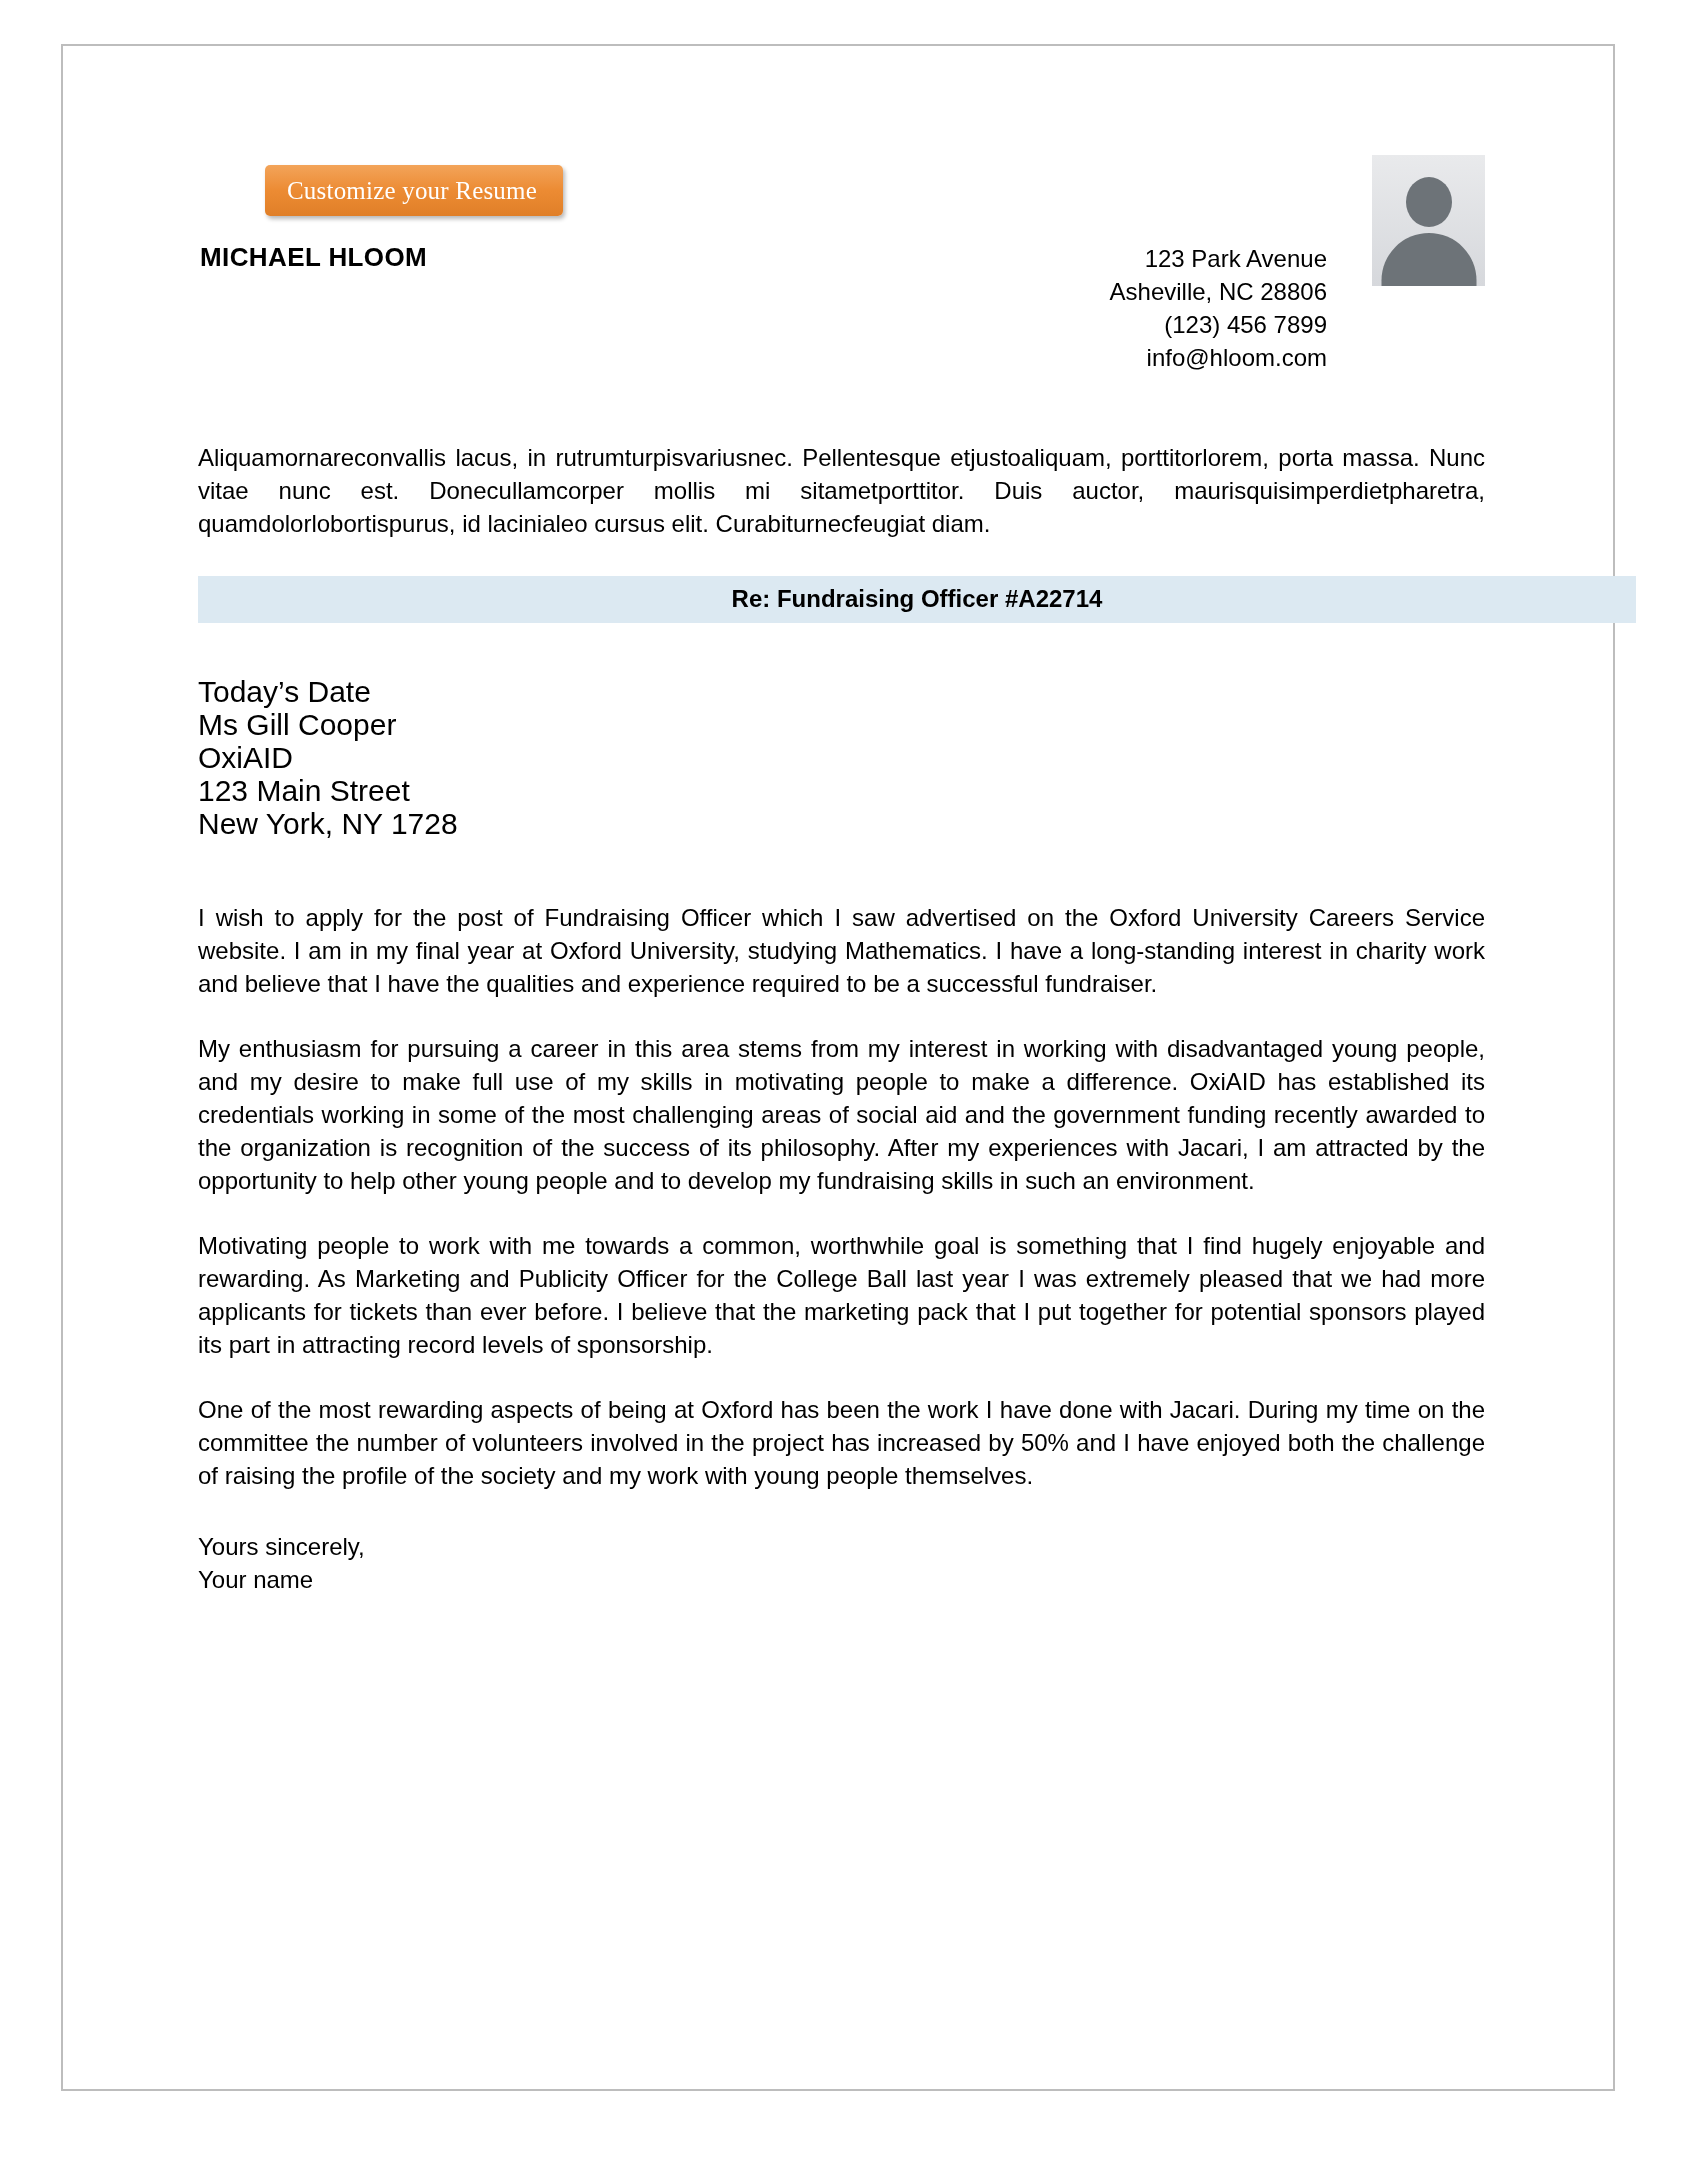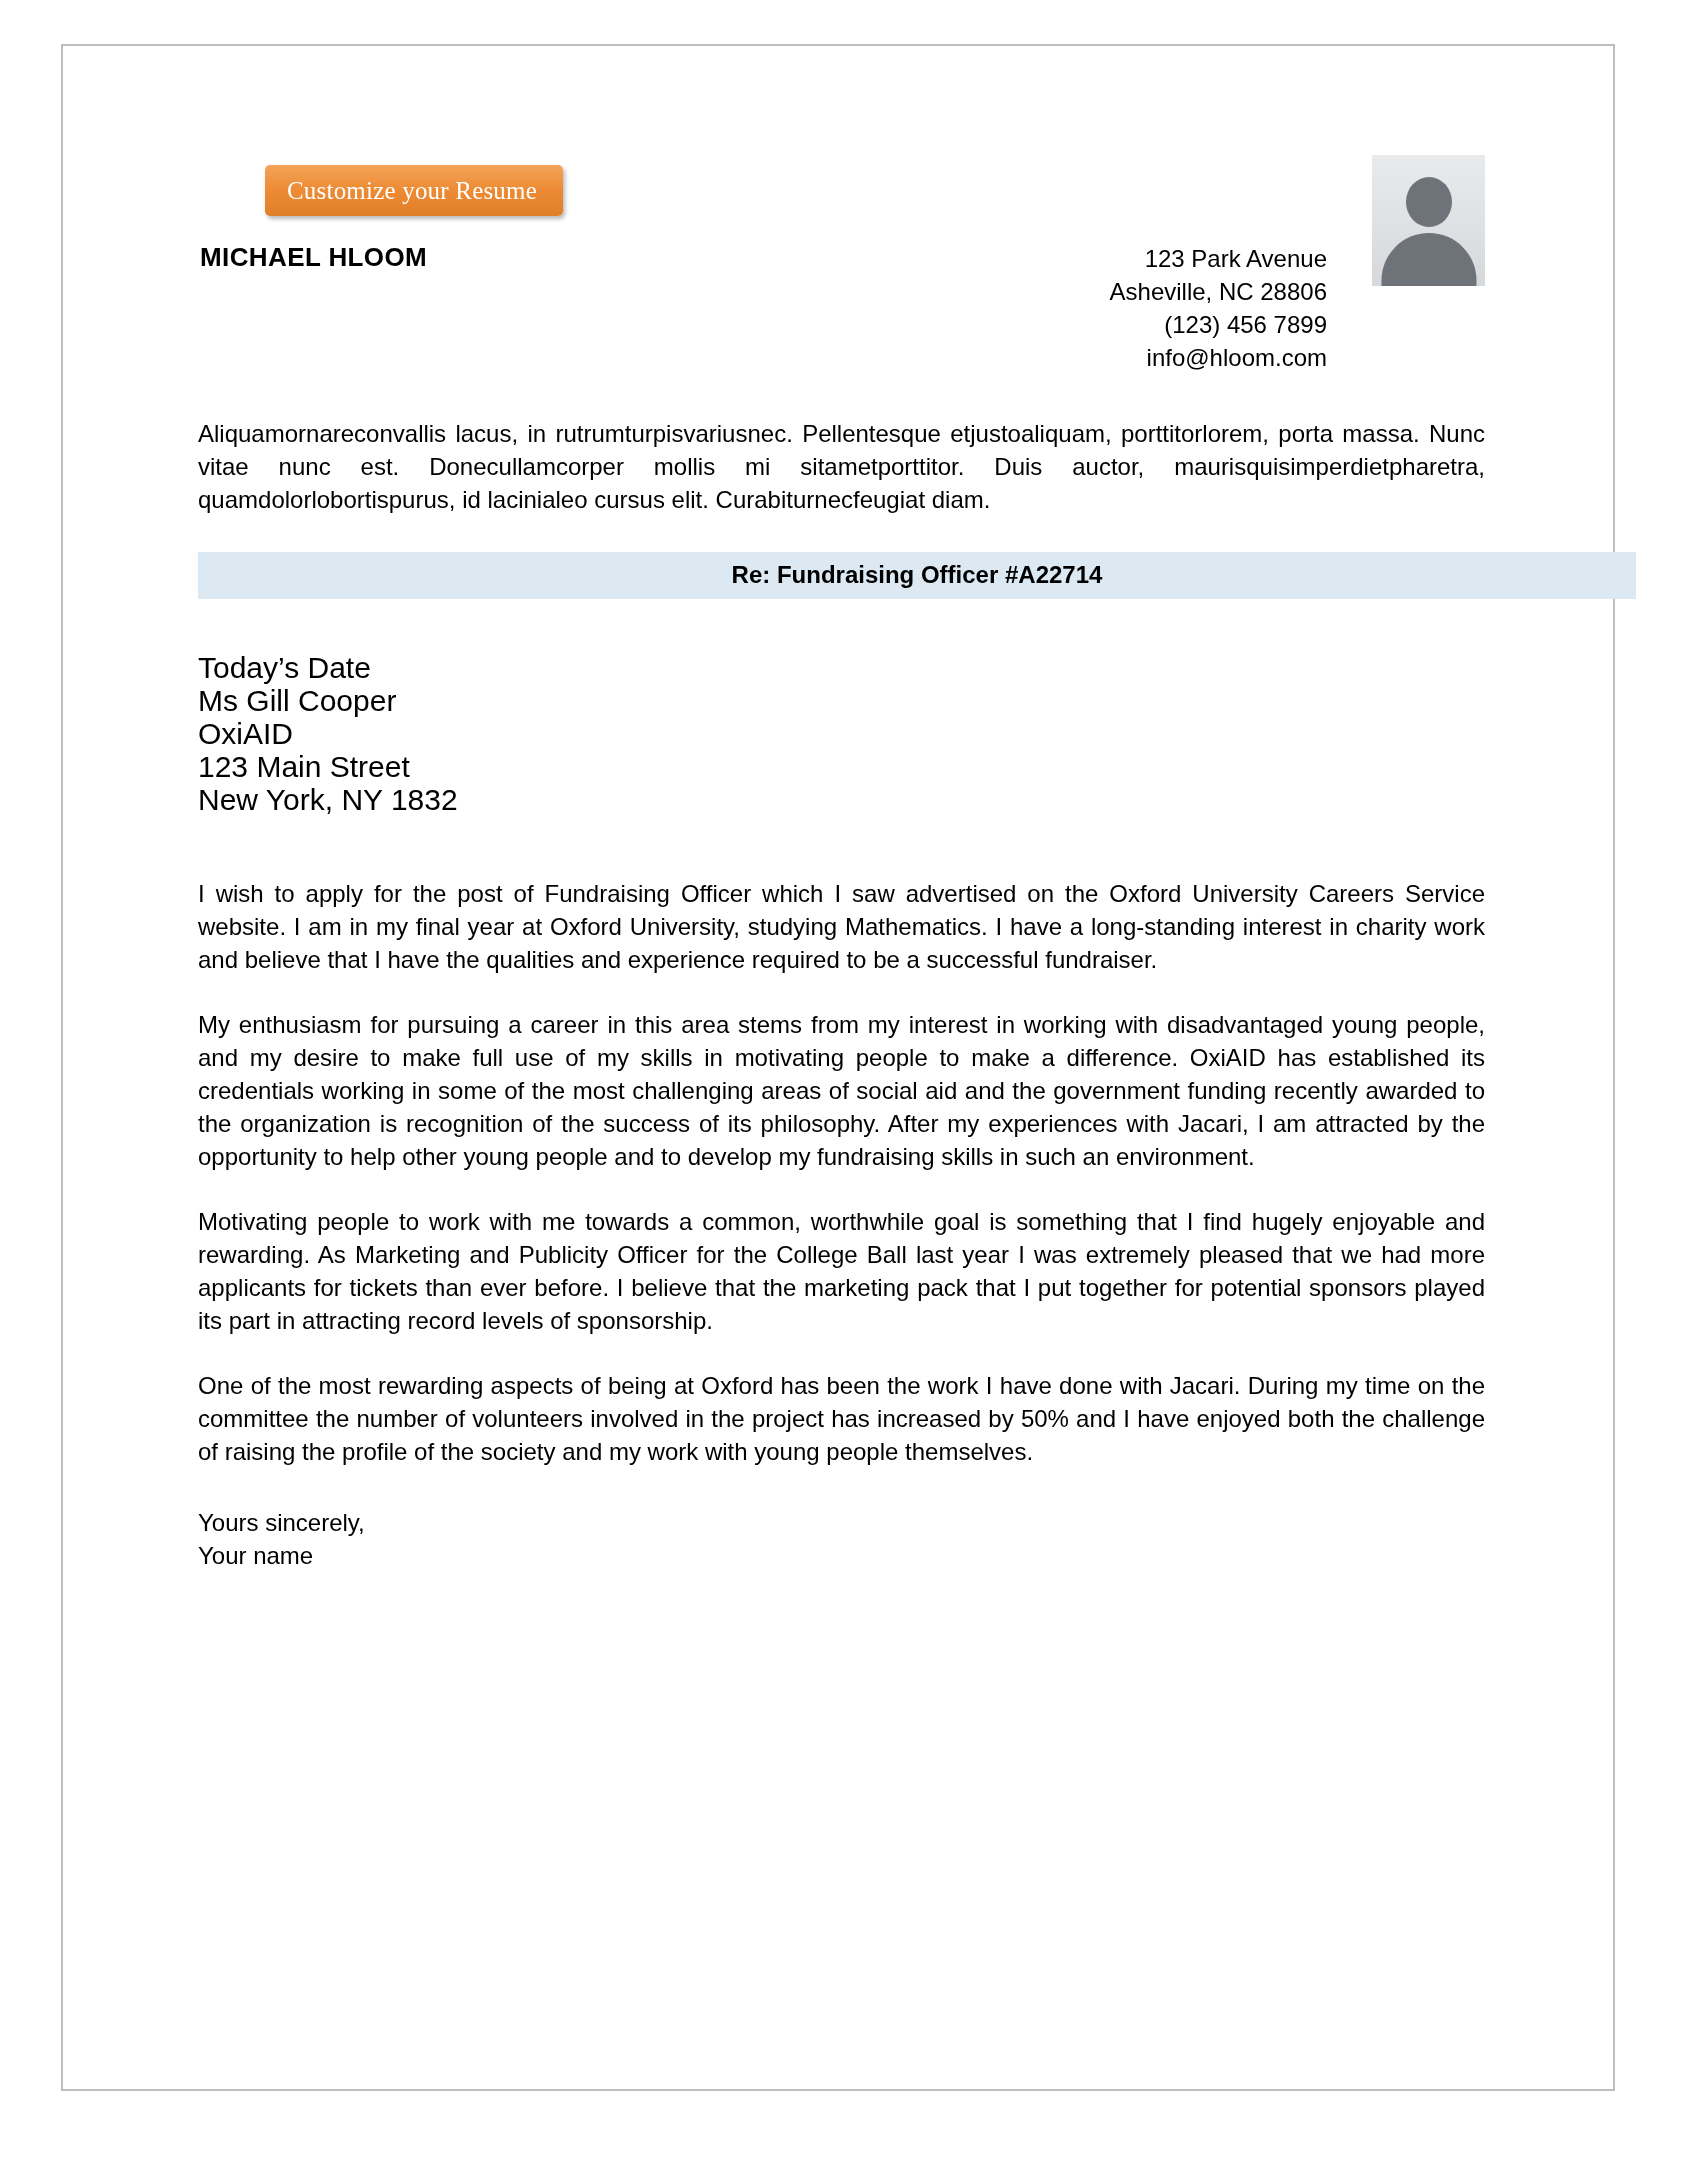--- a/index.html
+++ b/index.html
@@ -103,21 +103,21 @@
   }
   .contact {
     text-align: right;
     font-size: 24px;
     line-height: 33px;
     padding-right: 158px;
   }
 
   
   .intro {
-    margin-top: 43px;
+    margin-top: 67px;
     font-size: 24px;
     line-height: 33px;
     text-align: justify;
     width: 1287px;
   }
 
   
   .subject {
     margin-top: 36px;
     background: #dce9f2;
@@ -183,21 +183,21 @@
 
     <div class="intro">Aliquamornareconvallis lacus, in rutrumturpisvariusnec. Pellentesque etjustoaliquam, porttitorlorem, porta massa. Nunc vitae nunc est. Donecullamcorper mollis mi sitametporttitor. Duis auctor, maurisquisimperdietpharetra, quamdolorlobortispurus, id lacinialeo cursus elit. Curabiturnecfeugiat diam.</div>
 
     <div class="subject">Re: Fundraising Officer #A22714</div>
 
     <div class="recipient">
       <div>Today’s Date</div>
       <div>Ms Gill Cooper</div>
       <div>OxiAID</div>
       <div>123 Main Street</div>
-      <div>New York, NY 1832</div>
+      <div>New York, NY 1728</div>
     </div>
 
     <div class="body-block">
       <p>I wish to apply for the post of Fundraising Officer which I saw advertised on the Oxford University Careers Service website. I am in my final year at Oxford University, studying Mathematics. I have a long-standing interest in charity work and believe that I have the qualities and experience required to be a successful fundraiser.</p>
       <p>My enthusiasm for pursuing a career in this area stems from my interest in working with disadvantaged young people, and my desire to make full use of my skills in motivating people to make a difference. OxiAID has established its credentials working in some of the most challenging areas of social aid and the government funding recently awarded to the organization is recognition of the success of its philosophy. After my experiences with Jacari, I am attracted by the opportunity to help other young people and to develop my fundraising skills in such an environment.</p>
       <p>Motivating people to work with me towards a common, worthwhile goal is something that I find hugely enjoyable and rewarding. As Marketing and Publicity Officer for the College Ball last year I was extremely pleased that we had more applicants for tickets than ever before. I believe that the marketing pack that I put together for potential sponsors played its part in attracting record levels of sponsorship.</p>
       <p>One of the most rewarding aspects of being at Oxford has been the work I have done with Jacari. During my time on the committee the number of volunteers involved in the project has increased by 50% and I have enjoyed both the challenge of raising the profile of the society and my work with young people themselves.</p>
     </div>
 
     <div class="signature">

